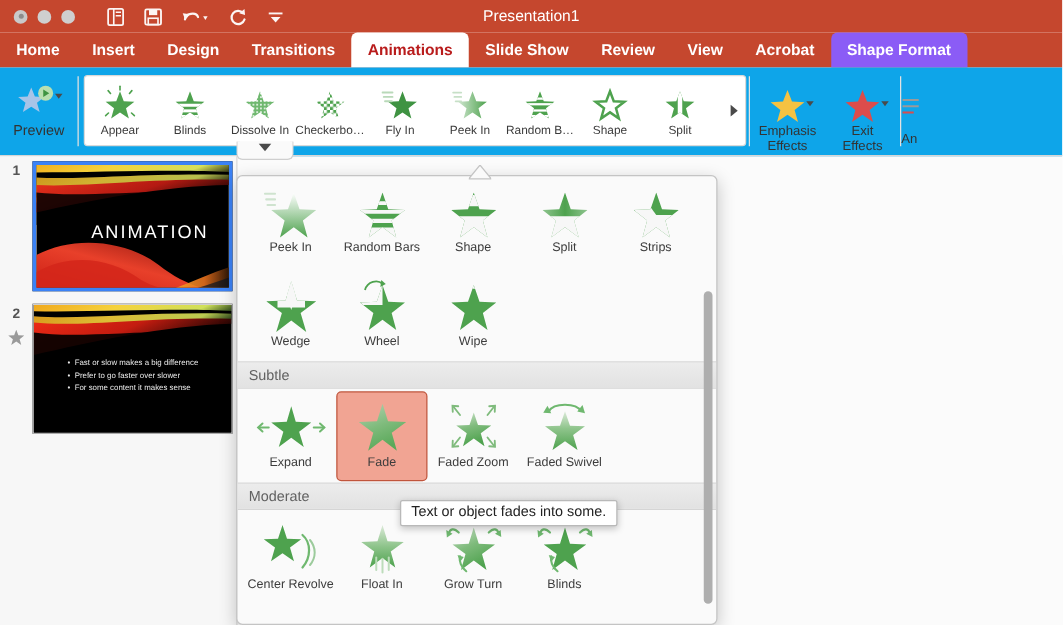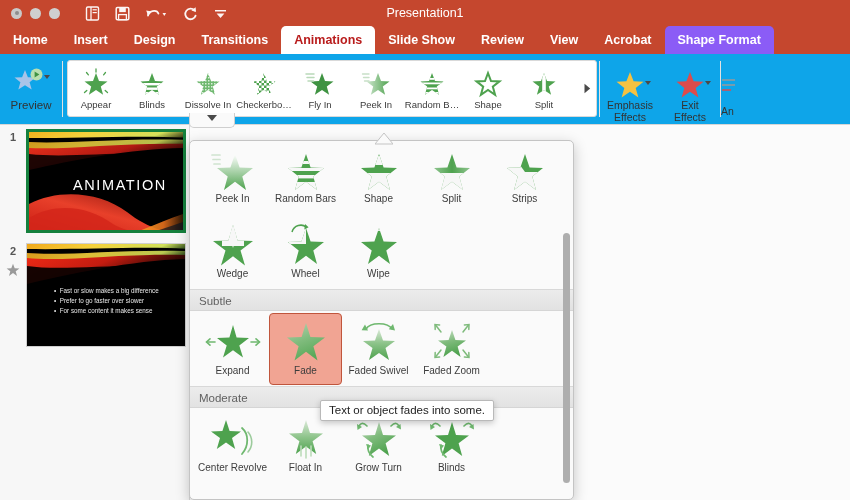--- a/index.html
+++ b/index.html
@@ -106,21 +106,21 @@
   .slidepanel {
     position:absolute; left:0; top:125px; width:190px; height:375px;
     background:#f7f7f7; border-right:1px solid #d9d9d9; overflow:hidden;
   }
   .slide-row { position:absolute; display:flex; }
   .slide-num { width:26px; text-align:center; font-size:11px; font-weight:bold; color:#555; padding-top:2px; }
   .slide-thumb {
     width:160px; height:104px; position:relative; overflow:hidden;
     background:#000; border:1px solid #cfcfcf;
   }
-  .slide-thumb.sel { border:3px solid #15803d; outline:1px solid #ffffff; outline-offset:-4px; }
+  .slide-thumb.sel { border:3px solid #3b82f6; outline:1px solid #ffffff; outline-offset:-4px; }
   .anim-star { width:26px; display:flex; justify-content:center; padding-top:6px; }
 
   
   .dropdown {
     position:absolute; left:189px; top:140px; width:385px; height:360px;
     background:#fafafa; border:1px solid #c4c4c4; border-radius:5px;
     box-shadow:0 4px 14px rgba(0,0,0,.22);
     overflow:hidden; z-index:30;
   }
   .dd-pointer{
@@ -712,39 +712,20 @@
             <path d="M23 4 L27.4 18 L42 18.5 L30.4 27.2 L34.5 41.5 L23 32.8 L11.5 41.5 L15.6 27.2 L4 18.5 L18.6 18 Z" fill="url(#dgf)"></path>
           </svg>
         </div>
         <div class="dd-lbl">Fade</div>
       </div>
 
       <div class="dd-item">
         <div class="dd-ico">
           <svg width="50" height="44" viewBox="0 0 50 44">
             <defs>
-                <linearGradient id="dgs" x1="0" y1="0" x2="0" y2="1">
-                  <stop offset="0" stop-color="#dcead9"></stop>
-                  <stop offset=".45" stop-color="#8ec48b"></stop>
-                  <stop offset="1" stop-color="#4ea24e"></stop>
-                </linearGradient>
-              </defs>
-            <path d="M25 10 L29 21.5 L41 22 L31.5 29 L35 41 L25 34 L15 41 L18.5 29 L9 22 L21 21.5 Z" fill="url(#dgs)"></path>
-            <path d="M12 10 C16 3, 34 3, 38 10" fill="none" stroke="#6fb86f" stroke-width="1.7"></path>
-            <path d="M11 5.5 L14 11.6 L7.6 11.2 Z" fill="#6fb86f"></path>
-            <path d="M39 5 L41 11.5 L34.8 10.2 Z" fill="#6fb86f"></path>
-          </svg>
-        </div>
-        <div class="dd-lbl">Faded Swivel</div>
-      </div>
-
-      <div class="dd-item">
-        <div class="dd-ico">
-          <svg width="50" height="44" viewBox="0 0 50 44">
-            <defs>
                 <linearGradient id="dgz" x1="0" y1="0" x2="0.3" y2="1">
                   <stop offset="0" stop-color="#cfe3cd"></stop>
                   <stop offset=".5" stop-color="#7fbb7c"></stop>
                   <stop offset="1" stop-color="#4ea24e"></stop>
                 </linearGradient>
               </defs>
             <path d="M25 11 L28.4 21 L39 21.4 L30.6 27.6 L33.6 38 L25 31.8 L16.4 38 L19.4 27.6 L11 21.4 L21.6 21 Z" fill="url(#dgz)"></path>
             <g stroke="#7fbb7c" stroke-width="1.5" stroke-linecap="round" fill="none">
               <line x1="14" y1="13" x2="8.5" y2="6"></line>
                 <polyline points="8.2,10.4 8,5.6 12.6,6"></polyline>
@@ -752,20 +733,39 @@
                 <polyline points="37.4,6 42,5.6 41.8,10.4"></polyline>
               <line x1="14" y1="31" x2="8.5" y2="38"></line>
                 <polyline points="8.2,33.6 8,38.4 12.6,38"></polyline>
               <line x1="36" y1="31" x2="41.5" y2="38"></line>
                 <polyline points="37.4,38 42,38.4 41.8,33.6"></polyline>
             </g>
           </svg>
         </div>
         <div class="dd-lbl">Faded Zoom</div>
       </div>
+
+      <div class="dd-item">
+        <div class="dd-ico">
+          <svg width="50" height="44" viewBox="0 0 50 44">
+            <defs>
+                <linearGradient id="dgs" x1="0" y1="0" x2="0" y2="1">
+                  <stop offset="0" stop-color="#dcead9"></stop>
+                  <stop offset=".45" stop-color="#8ec48b"></stop>
+                  <stop offset="1" stop-color="#4ea24e"></stop>
+                </linearGradient>
+              </defs>
+            <path d="M25 10 L29 21.5 L41 22 L31.5 29 L35 41 L25 34 L15 41 L18.5 29 L9 22 L21 21.5 Z" fill="url(#dgs)"></path>
+            <path d="M12 10 C16 3, 34 3, 38 10" fill="none" stroke="#6fb86f" stroke-width="1.7"></path>
+            <path d="M11 5.5 L14 11.6 L7.6 11.2 Z" fill="#6fb86f"></path>
+            <path d="M39 5 L41 11.5 L34.8 10.2 Z" fill="#6fb86f"></path>
+          </svg>
+        </div>
+        <div class="dd-lbl">Faded Swivel</div>
+      </div>
       <div class="dd-item"></div>
     </div>
 
     <div class="dd-section-hdr">Moderate</div>
 
     <div class="dd-row">
       <div class="dd-item">
         <div class="dd-ico">
           <svg width="50" height="44" viewBox="0 0 50 44">
             <path d="M18 4 L21.6 15 L33 15.4 L24 22 L27.2 33 L18 26.6 L8.8 33 L12 22 L3 15.4 L14.4 15 Z" fill="#4ea24e"></path>

